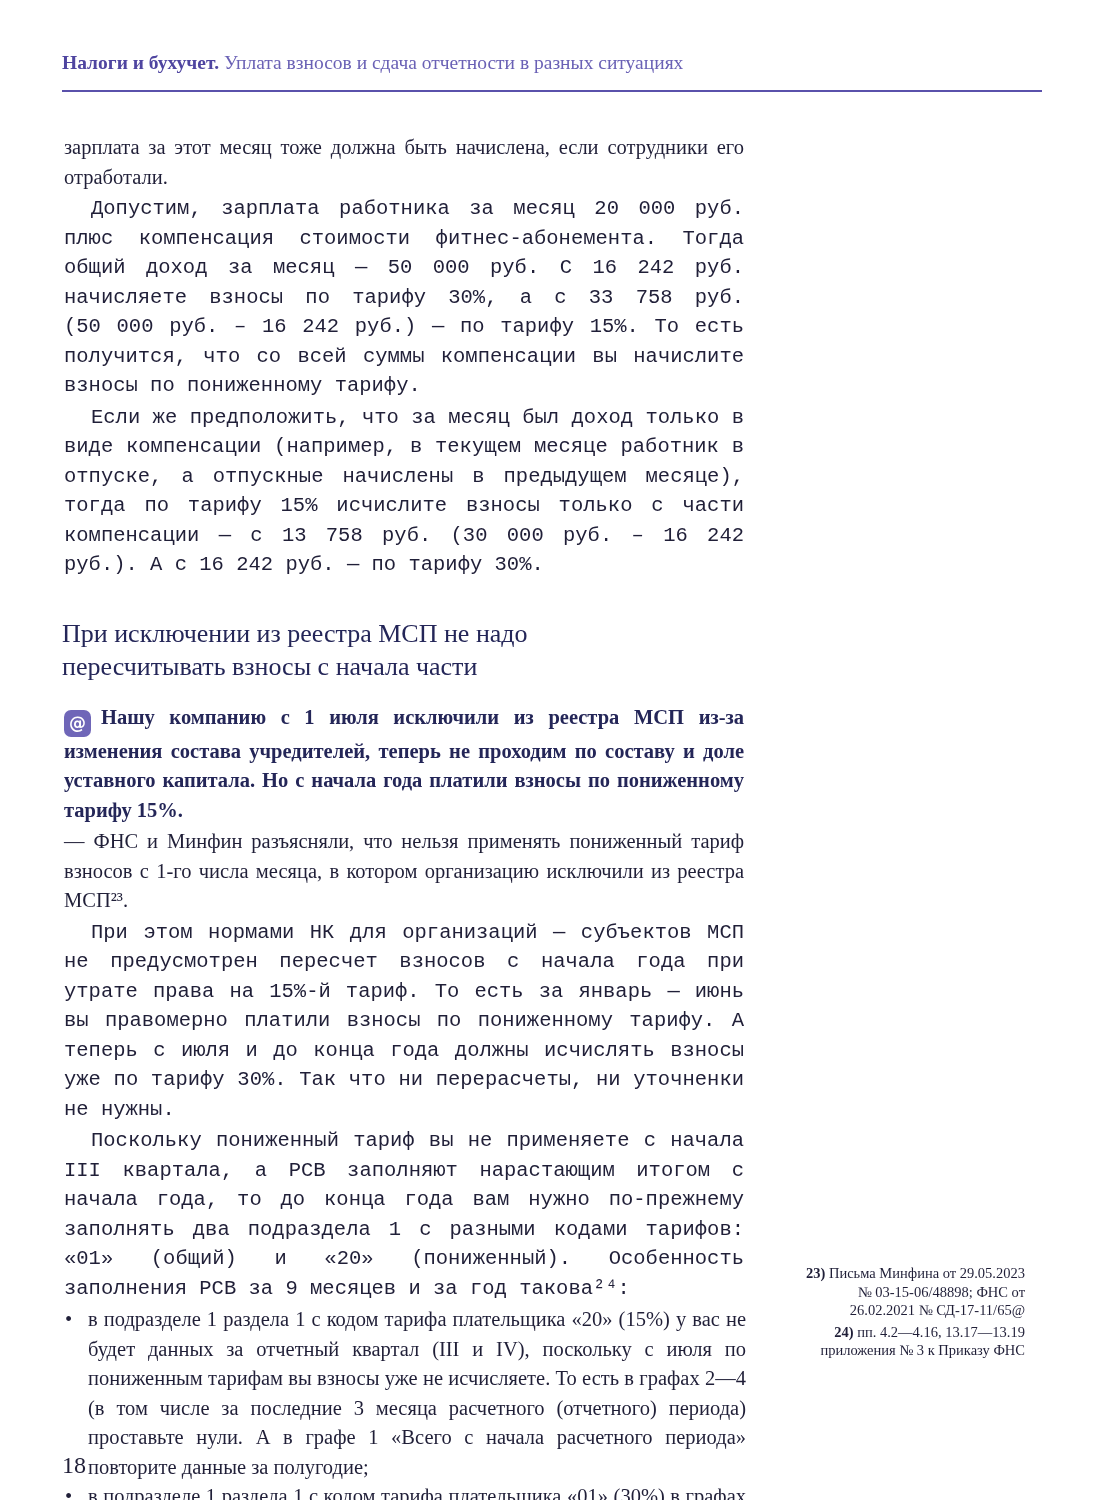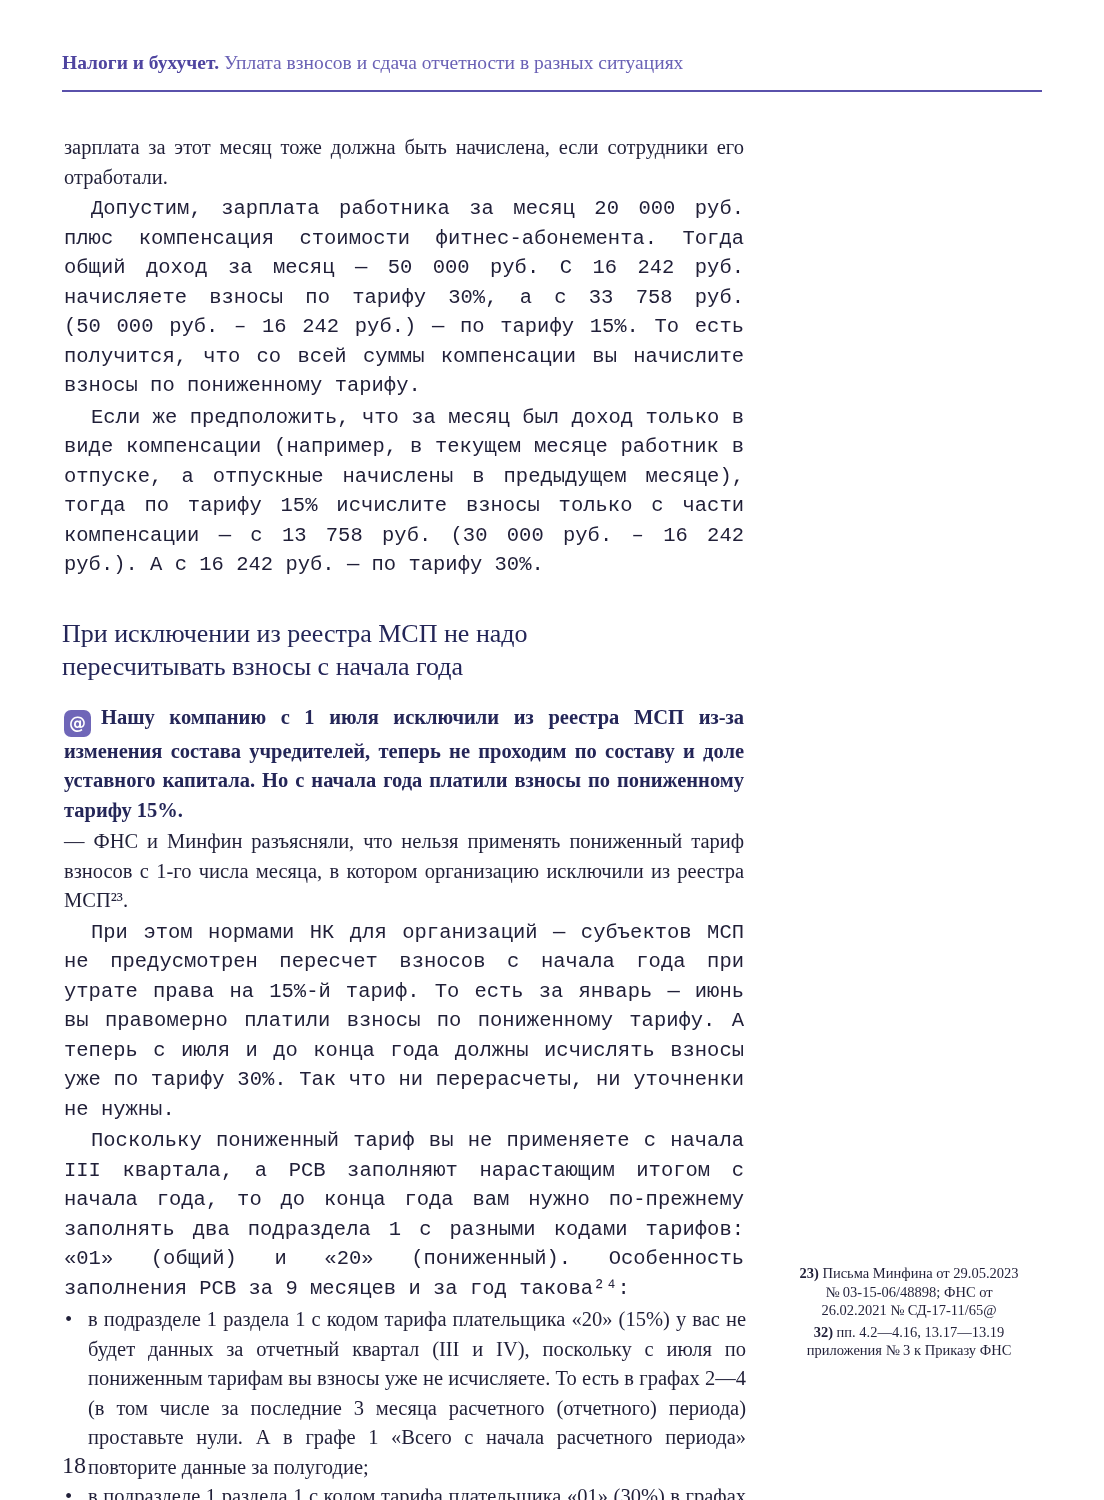--- a/index.html
+++ b/index.html
@@ -85,21 +85,21 @@
     top: 0;
   }
   .sidenotes {
     position: absolute;
     left: 793px;
     top: 1264px;
     width: 232px;
     font-size: 14.5px;
     line-height: 18.5px;
     color: #201f38;
-    text-align: center;
+    text-align: right;
   }
   .sidenote { margin-bottom: 3px; }
   .sidenote .ref { font-weight: bold; }
   .page-number {
     position: absolute;
     left: 62px;
     top: 1452px;
     font-size: 24px;
     color: #201f38;
   }
@@ -115,21 +115,21 @@
   <div class="header-rule"></div>
 
   <div class="main">
 
     <p>зарплата за этот месяц тоже должна быть начислена, если сотрудники его отработали.</p>
     <p class="indent">Допустим, зарплата работника за месяц 20&nbsp;000 руб. плюс компенсация стоимости фитнес-абонемента. Тогда общий доход за месяц — 50&nbsp;000 руб. С 16&nbsp;242 руб. начисляете взносы по тарифу 30%, а с 33&nbsp;758 руб. (50&nbsp;000 руб. – 16&nbsp;242 руб.) — по тарифу 15%. То есть получится, что со всей суммы компенсации вы начислите взносы по пониженному тарифу.</p>
     <p class="indent">Если же предположить, что за месяц был доход только в виде компенсации (например, в текущем месяце работник в отпуске, а отпускные начислены в предыдущем месяце), тогда по тарифу 15% исчислите взносы только с части компенсации — с 13&nbsp;758 руб. (30&nbsp;000 руб. – 16&nbsp;242 руб.). А с 16&nbsp;242 руб. — по тарифу 30%.</p>
 
     <div class="section-heading">
       <span>При исключении из реестра МСП не надо</span>
-      <span>пересчитывать взносы с начала года</span>
+      <span>пересчитывать взносы с начала части</span>
     </div>
 
     <p class="question"><span class="at-icon">@</span><span>Нашу компанию с 1 июля исключили из реестра МСП из-за изменения состава учредителей, теперь не проходим по составу и доле уставного капитала. Но с начала года платили взносы по пониженному тарифу 15%.</span></p>
 
     <p>— ФНС и Минфин разъясняли, что нельзя применять пониженный тариф взносов с 1-го числа месяца, в котором организацию исключили из реестра МСП²³.</p>
     <p class="indent">При этом нормами НК для организаций — субъектов МСП не предусмотрен пересчет взносов с начала года при утрате права на 15%-й тариф. То есть за январь — июнь вы правомерно платили взносы по пониженному тарифу. А теперь с июля и до конца года должны исчислять взносы уже по тарифу 30%. Так что ни перерасчеты, ни уточненки не нужны.</p>
     <p class="indent">Поскольку пониженный тариф вы не применяете с начала III квартала, а РСВ заполняют нарастающим итогом с начала года, то до конца года вам нужно по-прежнему заполнять два подраздела 1 с разными кодами тарифов: «01» (общий) и «20» (пониженный). Особенность заполнения РСВ за 9 месяцев и за год такова²⁴:</p>
 
     <div class="bullet">
       <span class="marker">•</span>
@@ -140,19 +140,19 @@
       <span>в подразделе 1 раздела 1 с кодом тарифа плательщика «01» (30%) в графах 2—4 указываете полные суммы выплат работникам,</span>
     </div>
 
   </div>
 
   <div class="sidenotes">
     <div class="sidenote">
       <span class="ref">23)</span> <span>Письма Минфина от 29.05.2023 № 03-15-06/48898; ФНС от 26.02.2021 № СД-17-11/65@</span>
     </div>
     <div class="sidenote">
-      <span class="ref">32)</span> <span>пп. 4.2—4.16, 13.17—13.19 приложения № 3 к Приказу ФНС</span>
+      <span class="ref">24)</span> <span>пп. 4.2—4.16, 13.17—13.19 приложения № 3 к Приказу ФНС</span>
     </div>
   </div>
 
   <div class="page-number">18</div>
 
 </div>
 
 </body></html>

